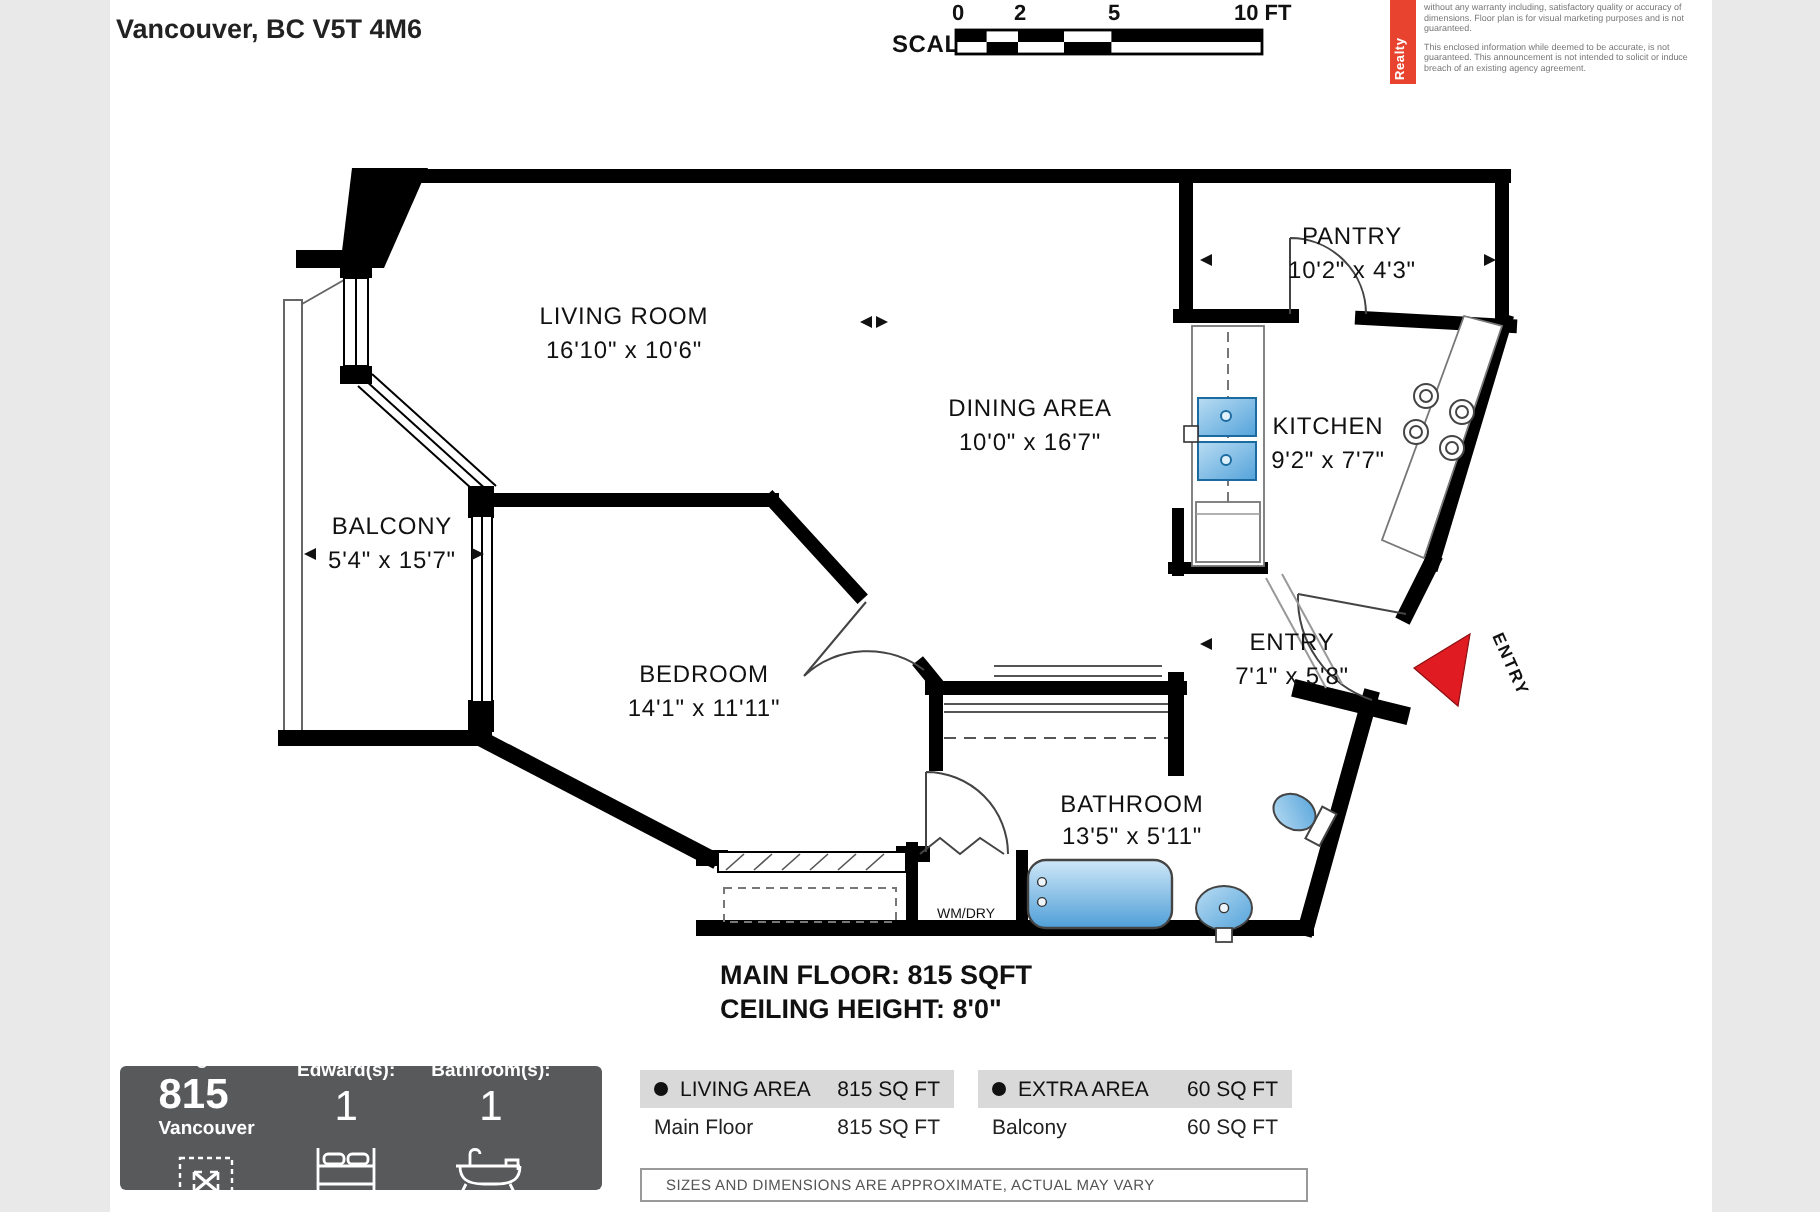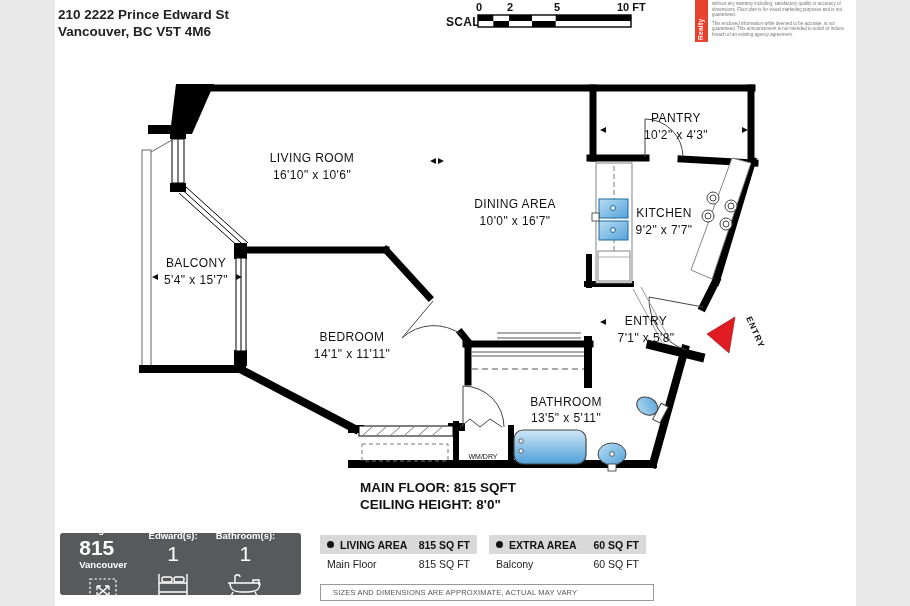--- a/index.html
+++ b/index.html
@@ -28,35 +28,34 @@
     color:#fff;display:flex;align-items:center;padding:0 0 0 16px;box-sizing:border-box;gap:18px;}
   .sumcol{display:flex;flex-direction:column;}
   .sumcol .lab{font-size:9.5px;font-weight:bold;margin-bottom:2px;}
   .bigrow{display:flex;align-items:center;gap:7px;flex-direction:column;}
   .bignum{font-size:21px;font-weight:bold;line-height:21px;}
   .unit{font-size:9.5px;font-weight:bold;margin-top:1px;}
 
   
   .mtable{width:157px;}
   .mtable .hd{background:#d9d9d9;height:19px;display:flex;align-items:center;
-    padding:0 7px;font-size:10.5px;font-weight:bold;color:#111;}
+    padding:0 7px;font-size:10.5px;font-weight:normal;color:#111;}
   .dot{width:7px;height:7px;border-radius:50%;background:#111;margin-right:6px;flex:0 0 auto;}
   .mtable .hd .v{margin-left:auto;}
   .mtable .row{display:flex;padding:4px 7px 0 7px;font-size:10.5px;color:#222;align-items:flex-end;}
   .mtable .row .v{margin-left:auto;}
   .note{left:320px;top:584px;width:308px;border:1px solid #999;color:#555;
     font-size:7.5px;padding:3px 12px;letter-spacing:.2px;}
 </style>
 </head>
 <body>
 
 <div class="paper"></div>
 
 <div class="abs address">
-  <div>210 2222 Prince Edward St</div>
   <div>Vancouver, BC V5T 4M6</div>
 </div>
 
 <div class="abs scale-label">SCALE:</div>
 <span class="abs scale-tick" style="left:476px">0</span>
 <span class="abs scale-tick" style="left:507px">2</span>
 <span class="abs scale-tick" style="left:554px">5</span>
 <span class="abs scale-tick" style="left:617px">10 FT</span>
 <svg class="abs" style="left:477px;top:14px" width="156" height="15">
   <rect x="1" y="1" width="153" height="12" fill="#fff" stroke="#000" stroke-width="1.4"></rect>

